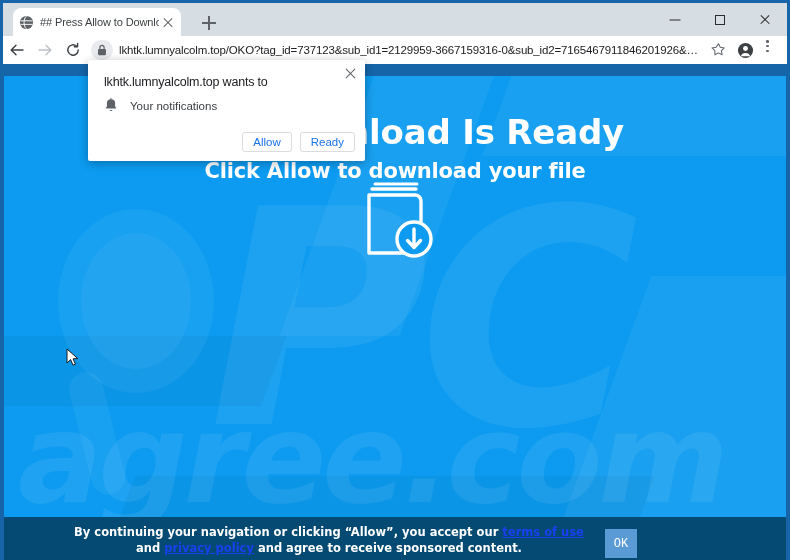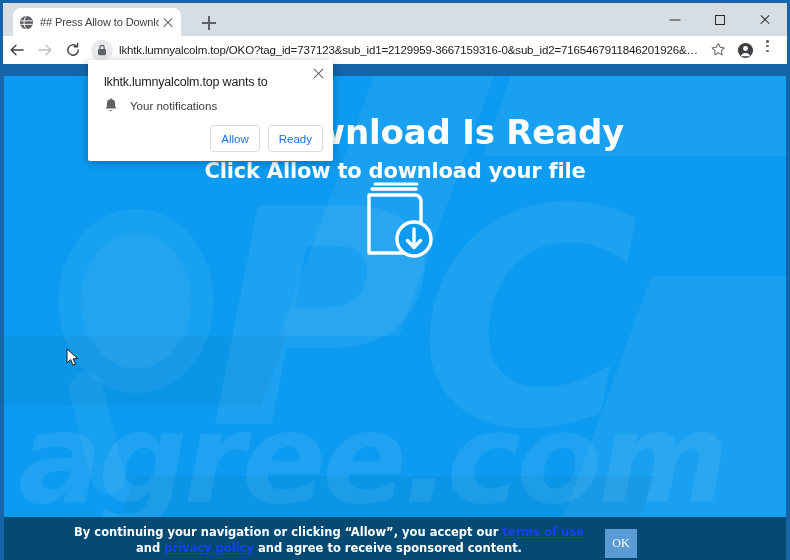--- a/index.html
+++ b/index.html
@@ -296,31 +296,32 @@
   .ok-btn {
     position: absolute;
     left: 601px; top: 12px;
     width: 32px; height: 29px;
     background: #5b9bd5;
     color: #ffffff;
     font-size: 12px;
     display: flex;
     align-items: center;
     justify-content: center;
-    font-family: Liberation Serif, serif;
+    font-family: Liberation Mono, monospace;
   }
 
   
   .perm {
     position: absolute;
     left: 88px; top: 60px;
     width: 245px; height: 101px;
     background: #ffffff;
     box-shadow: 0 2px 10px rgba(0,0,0,0.30);
     border-radius: 2px;
+    padding-left: 32px;
   }
   .perm-close {
     position: absolute;
     right: 8px; top: 7px;
     width: 13px; height: 13px;
   }
   .perm-close::before, .perm-close::after {
     content: "";
     position: absolute;
     left: 0; top: 6px;
@@ -345,21 +346,21 @@
   .perm-row .bell { width: 14px; flex: 0 0 14px; margin-right: 12px; }
   .perm-row .lbl { font-size: 11.5px; color: #3c4043; }
   .perm-actions {
     position: absolute;
     right: 10px; bottom: 9px;
     display: flex;
     gap: 8px;
   }
   .pbtn {
     min-width: 48px;
-    height: 27px;
+    height: 20px;
     border: 1px solid #dadce0;
     border-radius: 3px;
     background: #fff;
     color: #1a73e8;
     font-size: 11.5px;
     display: flex;
     align-items: center;
     justify-content: center;
     padding: 0 10px;
     box-sizing: border-box;

